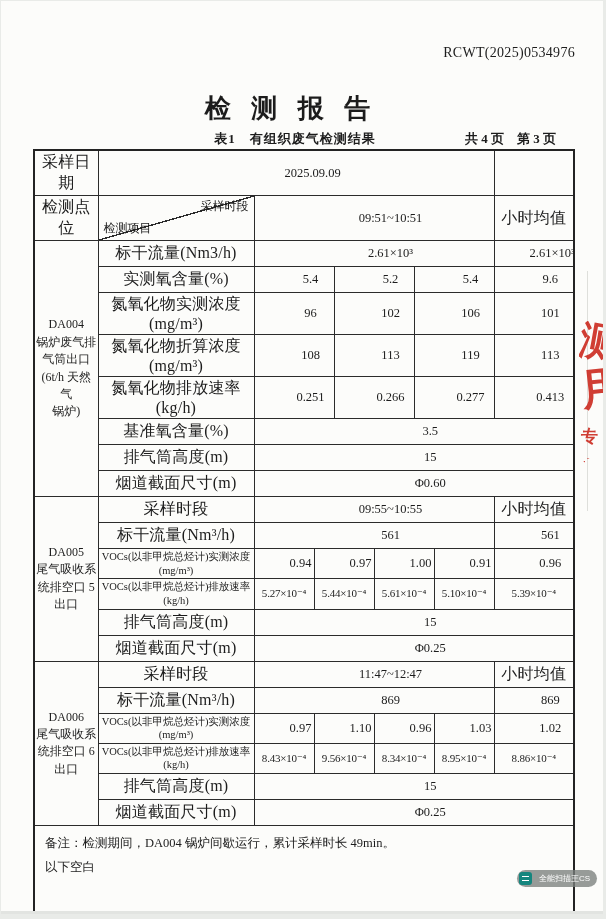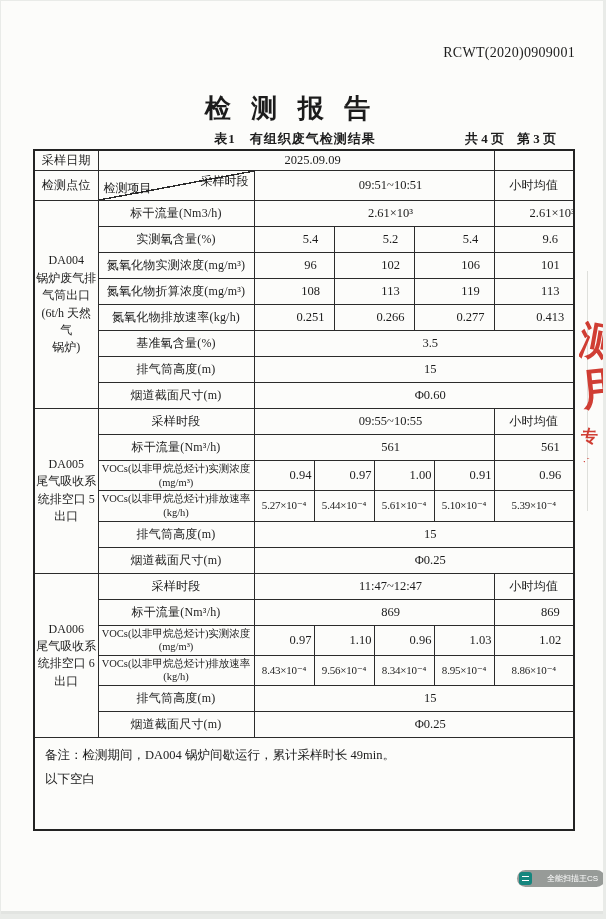--- a/index.html
+++ b/index.html
@@ -53,21 +53,21 @@
   col.c-pt  { width:64px; }
   col.c-lbl { width:156px; }
   col.c-d   { width:20px; }
   col.c-avg { width:80px; }
   tr.h20 { height:20px; }
   tr.h30 { height:30px;margin-left:40px; }
   tr.h26 { height:26px; }
   tr.h31 { height:23px;margin-top:13px; }
   tr.hnote { height:92px; }
   td.pt { font-size:12px; white-space:pre-line; line-height:1.45; padding:2px 1px; }
-  td.lbl { font-size:12px; letter-spacing:.2px; }
+  td.lbl { font-size:16px; letter-spacing:.2px; }
   td.lbl-sm { font-size:10.5px; line-height:1.3; white-space:pre-line; letter-spacing:0; padding:1px 0; }
   td.val { font-size:12.5px;padding-left:35px; }
   td.val-sm { font-size:11px; letter-spacing:-.2px; }
   td.diag { position:relative; padding:0; }
   td.diag::before {
     content:""; position:absolute; inset:0;
     background:linear-gradient(to bottom right,
       transparent calc(50% - .7px),
       #2b2b2b calc(50% - .7px),
       #2b2b2b calc(50% + .7px),
@@ -90,21 +90,21 @@
   .stamp .s3 { font-size:17px; left:2px; top:104px; }
   .stamp .s4 { font-size:8px; left:4px; top:136px; letter-spacing:1px; }
   .edge-line {
     position:absolute; right:15px; top:270px; height:240px; width:1px;
     background:#dedfdb;
   }
   
   .wm {
     position:absolute; left:516px; top:869px; height:17px;
     background:rgba(122,127,124,.78); border-radius:9px;
-    display:flex; align-items:center; padding:0 7px 0 2px; gap:15px;
+    display:flex; align-items:center; padding:0 7px 0 2px; gap:7px;
   }
   .wm-icon {
     width:13px; height:13px; background:#15867e; border-radius:3px;
     display:flex; align-items:center; justify-content:center; flex:0 0 auto;
   }
   .wm-icon i {
     display:block; width:7px; height:5px;
     border-top:1.6px solid #fff; border-bottom:1.6px solid #fff;
   }
   .wm-text {
@@ -113,21 +113,21 @@
   }
   .bottom-shade {
     position:absolute; left:0; right:0; bottom:0; height:3px; background:#e2e4e1;
   }
 </style>
 </head>
 <body>
 
 <div class="page">
 
-  <div class="report-no">RCWT(2020)0909001</div>
+  <div class="report-no">RCWT(2025)0534976</div>
   <div class="title">检 测 报 告</div>
 
   <div class="caption-row">
     <div class="caption">表1　有组织废气检测结果</div>
     <div class="page-info">共 4 页　第 3 页</div>
   </div>
 
   <table class="report">
     <colgroup>
       <col class="c-pt">

